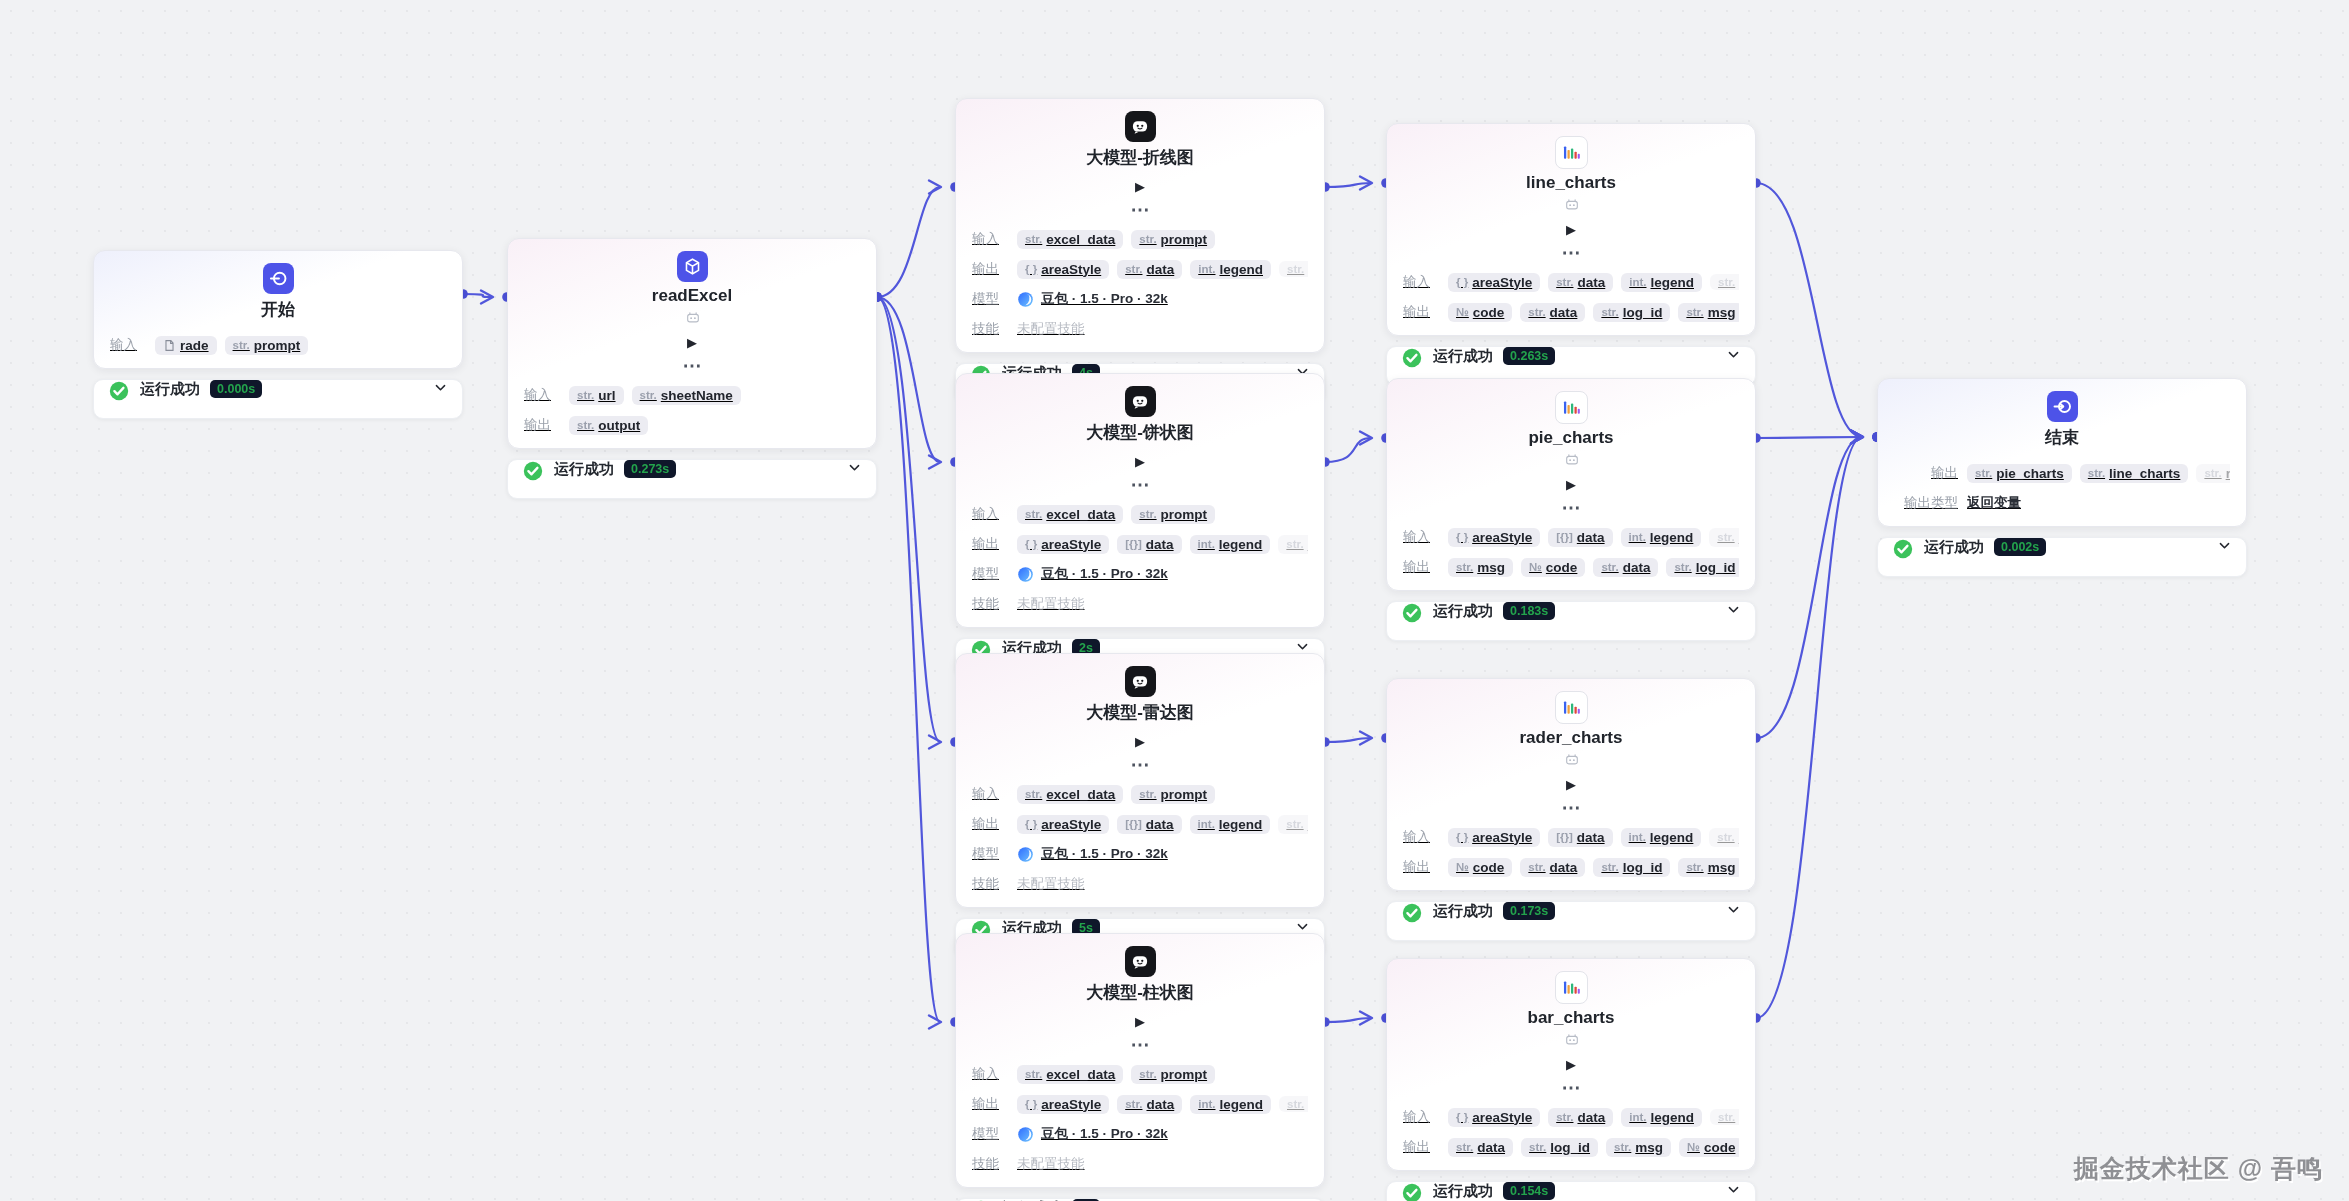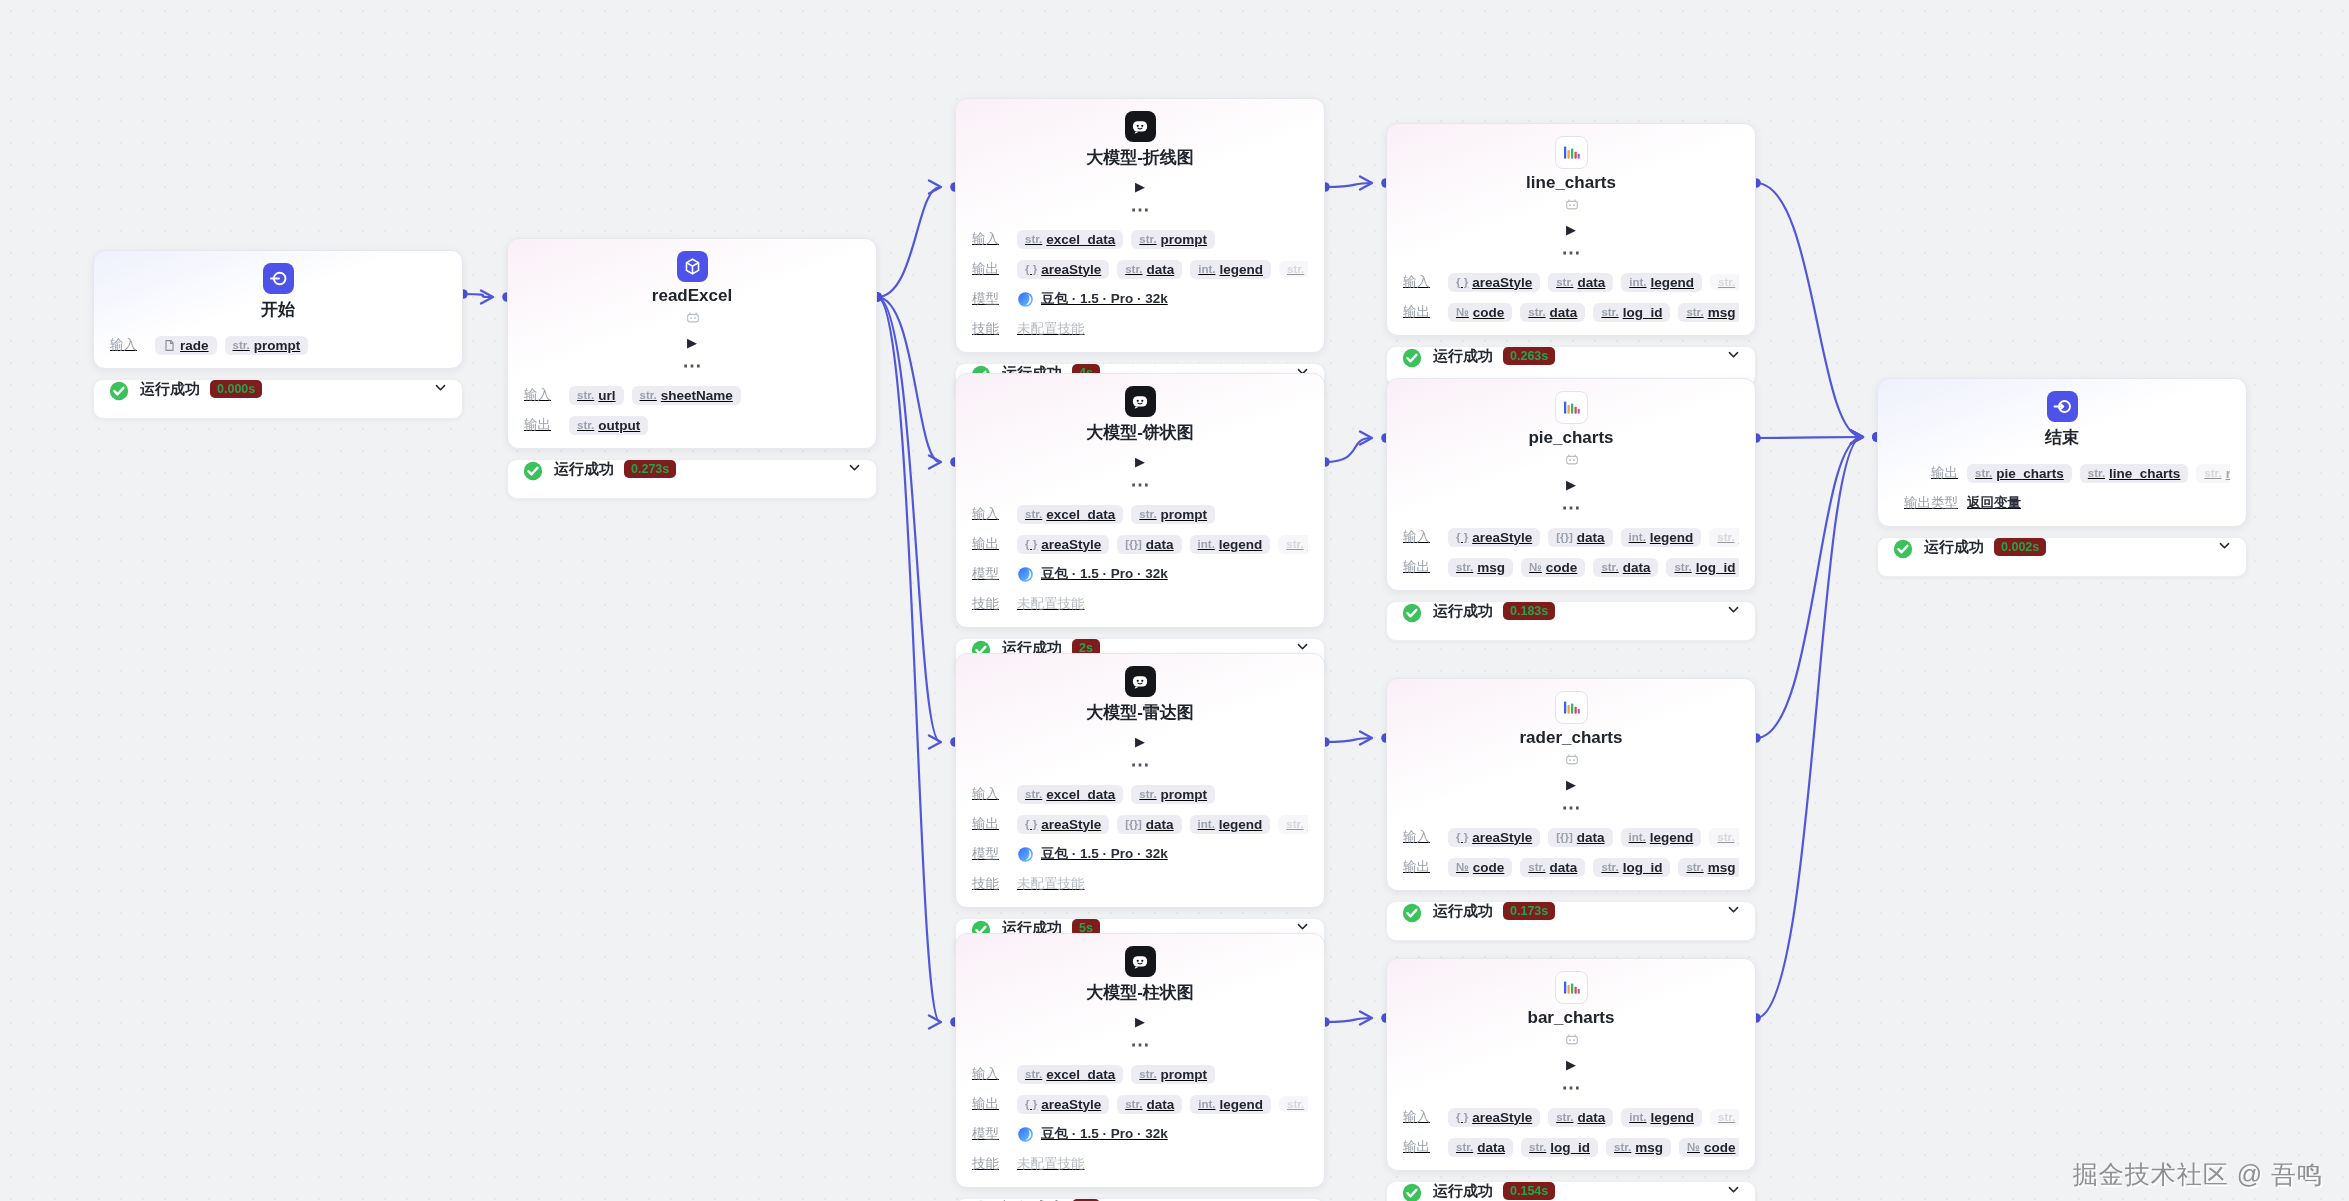--- a/index.html
+++ b/index.html
@@ -48,25 +48,25 @@
   .chip .chip-ico{display:flex;margin-right:4px;}
   .model-text{font-size:13.5px;color:#2a2e36;font-weight:600;display:flex;align-items:center;gap:7px;}
   .muted-text{font-size:13.5px;color:#b6bac2;}
   .plain-text{font-size:13.5px;color:#2a2e36;font-weight:600;}
   .status-bar{
     margin-top:10px;height:40px;background:#fff;border:1px solid #eceef2;border-radius:10px;
     display:flex;align-items:flex-start;gap:10px;padding:0 14px;box-sizing:border-box;
     box-shadow:0 1px 4px rgba(25,28,40,.06);cursor:pointer;
   }
   .status-text{font-size:15px;font-weight:700;color:#24282f;}
-  .time-badge{background:#7f1d1d;color:#23a34c;font-size:12.5px;font-weight:700;border-radius:5px;padding:2px 7px;}
+  .time-badge{background:#0f172a;color:#23a34c;font-size:12.5px;font-weight:700;border-radius:5px;padding:2px 7px;}
   .status-spacer{flex:1;}
   #watermark{
-    position:absolute;right:26px;bottom:10px;z-index:3;
-    font-size:25px;font-weight:400;color:#8f9094;letter-spacing:1px;
+    position:absolute;right:26px;bottom:16px;z-index:3;
+    font-size:25px;font-weight:700;color:#8f9094;letter-spacing:1px;
     text-shadow:1.5px 1.5px 0 #ffffff;
   }
 </style>
 </head>
 <body>
 
 <div id="canvas">
   <svg id="edges" width="2349" height="1201">
       <path d="M 463 294 C 501 294 469 297 492 297" fill="none" stroke="#5157db" stroke-width="2.2" stroke-linecap="round"></path>
       <path d="M 481 290.5 L 493 297 L 481 303.5" fill="none" stroke="#5157db" stroke-width="2.4" stroke-linecap="round" stroke-linejoin="round"></path>

